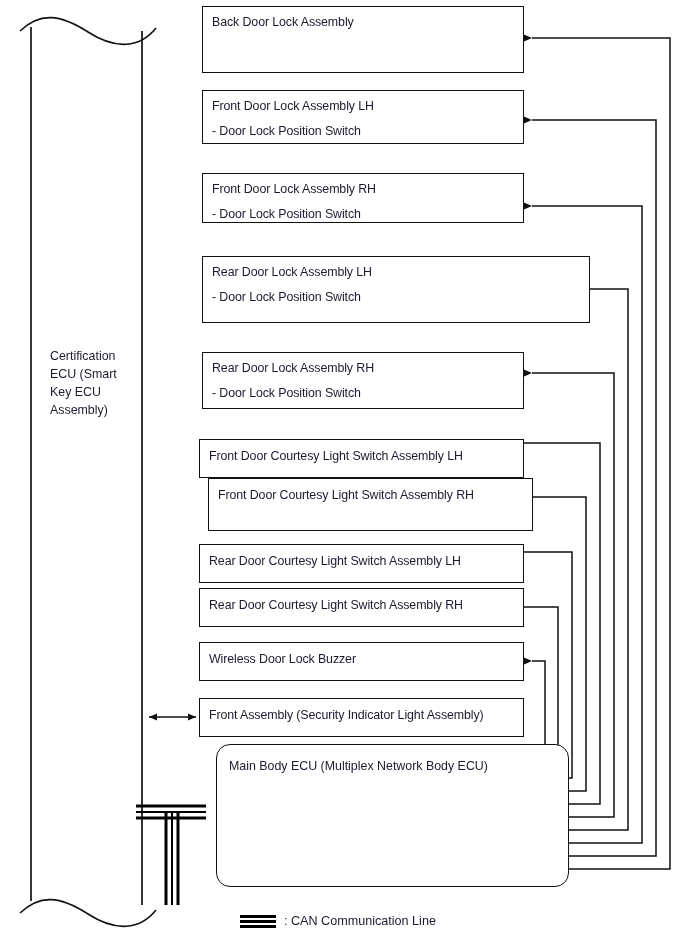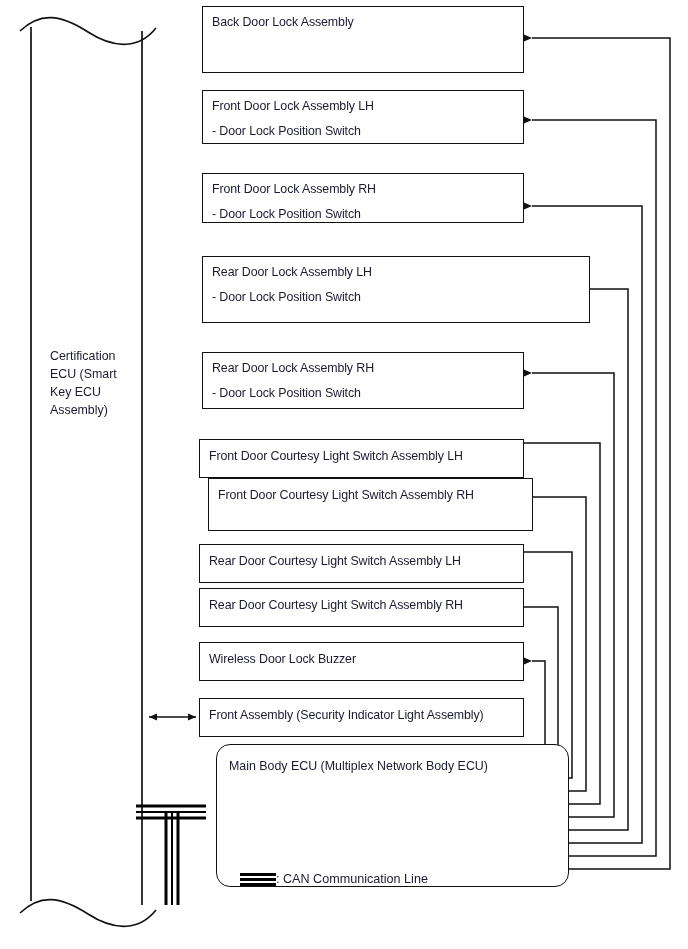--- a/index.html
+++ b/index.html
@@ -64,23 +64,24 @@
     position: absolute;
     left: 12px;
     top: 14px;
     font-size: 12.4px;
     white-space: nowrap;
     color: #1b1b30;
   }
   .legend {
     position: absolute;
     left: 240px;
-    top: 872px;
+    top: 914px;
     display: flex;
     align-items: center;
+    gap: 8px;
   }
   .legend-swatch {
     width: 36px;
     height: 13px;
     position: relative;
   }
   .legend-swatch i {
     position: absolute;
     left: 0;
     width: 36px;

